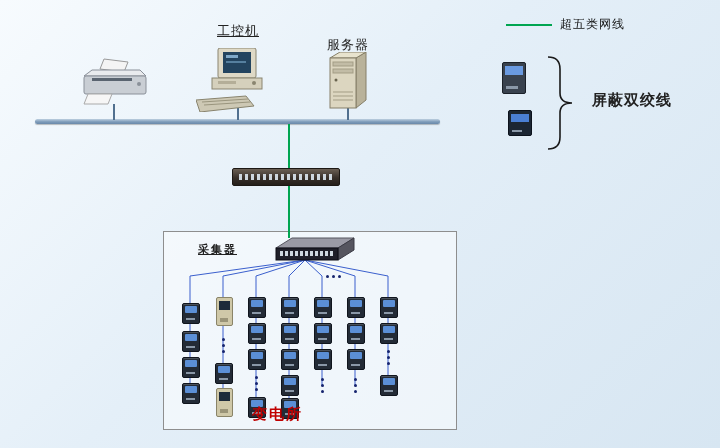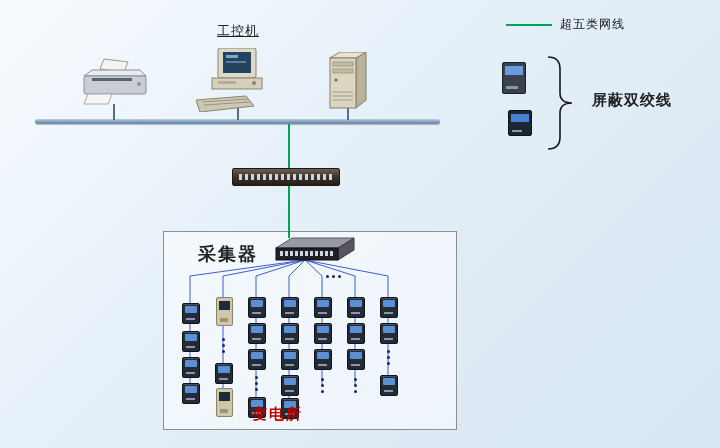--- a/index.html
+++ b/index.html
@@ -4,21 +4,21 @@
 <style>
   html,body{margin:0;padding:0;}
   .stage{
     position:relative;width:720px;height:448px;overflow:hidden;
     background:linear-gradient(135deg,#f7fbfe 0%,#e4eff8 45%,#d7e6f2 100%);
     font-family:"Liberation Sans",sans-serif;color:#222;
   }
   .abs{position:absolute;}
   
   .dev-label{position:absolute;font-size:13px;color:#222;width:72px;text-align:center;letter-spacing:1px;}
-  .collector-label{position:absolute;font-size:18px;font-weight:bold;letter-spacing:2px;}
+  .collector-label{position:absolute;font-size:11px;font-weight:bold;letter-spacing:2px;text-decoration:underline;}
   .substation-label{position:absolute;font-size:15px;font-weight:bold;letter-spacing:2px;}
   .brace-label{position:absolute;font-size:15px;font-weight:bold;letter-spacing:1px;}
   
   .legend{position:absolute;left:506px;top:16px;}
   .legend-row{display:flex;align-items:center;height:17px;}
   .legend-swatch{width:46px;height:2px;margin-right:8px;}
   .legend-label{font-size:12px;color:#111;letter-spacing:1px;}
   
   .bus{position:absolute;height:5px;border-radius:3px;
        background:linear-gradient(#bed0e0,#7e9cba 55%,#6a89a9);
@@ -92,20 +92,21 @@
     <rect x="30" y="7" width="12" height="3" fill="#7fa8c8"></rect>
     <rect x="30" y="13" width="20" height="2" fill="#56809f"></rect>
     <rect x="16" y="30" width="50" height="11" fill="#d5d0bc" stroke="#8a8570"></rect>
     <rect x="22" y="33" width="18" height="3" fill="#b4ae98"></rect>
     <circle cx="58" cy="35" r="2" fill="#8a8570"></circle>
     <polygon points="0,52 50,48 58,58 4,64" fill="#cdc8b4" stroke="#88836e"></polygon>
     <line x1="6" y1="54" x2="52" y2="51" stroke="#9a957e"></line>
     <line x1="8" y1="57" x2="54" y2="54" stroke="#9a957e"></line>
   </svg>
 
+  <div class="dev-label" style="left:312px;top:36px;">服务器</div>
   <svg class="abs" style="left:322px;top:52px;" width="52" height="60" viewBox="0 0 52 60">
     <polygon points="34,6 44,0 44,48 34,56" fill="#b9b29a" stroke="#857f68"></polygon>
     <polygon points="8,6 18,0 44,0 34,6" fill="#e8e3ce" stroke="#857f68"></polygon>
     <rect x="8" y="6" width="26" height="50" fill="#dcd6c0" stroke="#857f68"></rect>
     <rect x="11" y="10" width="20" height="4" fill="#c2bca6" stroke="#a39d85"></rect>
     <rect x="11" y="17" width="20" height="4" fill="#c2bca6" stroke="#a39d85"></rect>
     <circle cx="14" cy="28" r="1.5" fill="#6a654f"></circle>
     <line x1="11" y1="40" x2="31" y2="40" stroke="#a39d85"></line>
     <line x1="11" y1="44" x2="31" y2="44" stroke="#a39d85"></line>
     <line x1="11" y1="48" x2="31" y2="48" stroke="#a39d85"></line>

